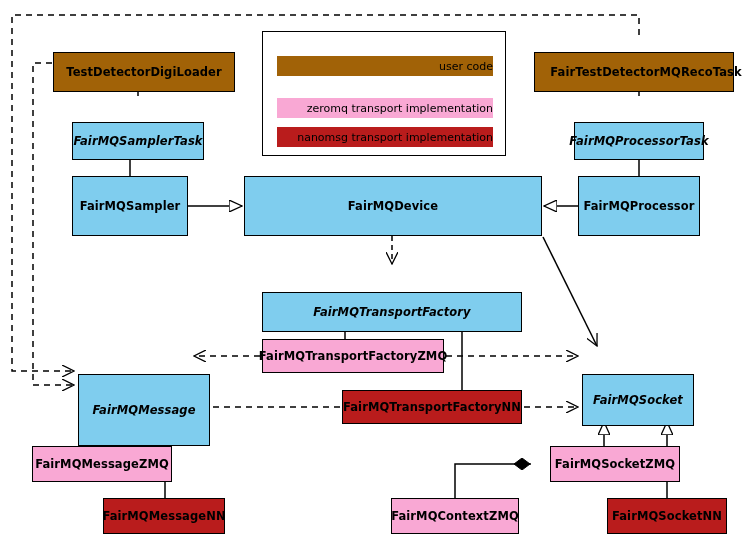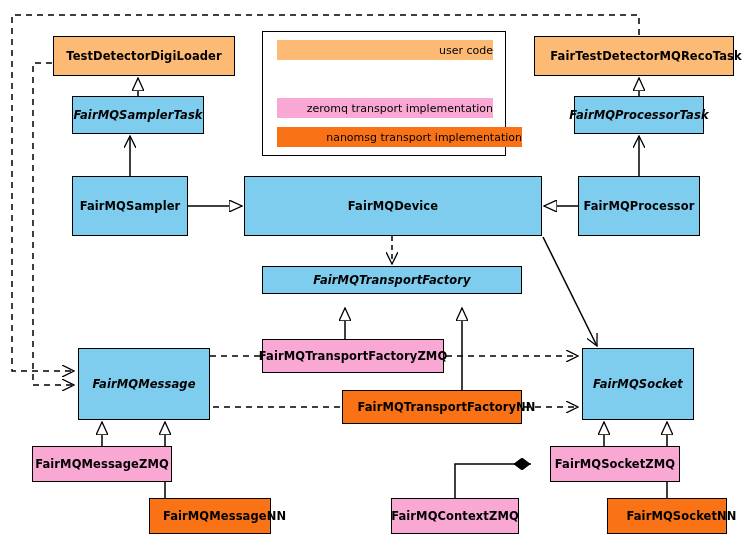--- a/index.html
+++ b/index.html
@@ -10,25 +10,25 @@
     border:1.6px solid #000;
     box-sizing:border-box;
     display:flex;align-items:center;justify-content:center;
     text-align:center;
     font-size:11.5px;
     font-weight:bold;
     color:#000;
     line-height:1.1;
     letter-spacing:.1px;
   }
-  .node.abstract{font-style:italic;}
-  .c-user{background:#fdba74;}
+  .node.abstract{font-style:italic;margin-top:26px;}
+  .c-user{background:#a16207;margin-top:16px;}
   .c-framework{background:#7fcdee;}
   .c-zmq{background:#f9a8d4;}
-  .c-nn{background:#f97316;padding-left:29px;}
+  .c-nn{background:#b91c1c;}
   #legend{
     position:absolute;
     border:1.6px solid #000;
     background:#fff;
     box-sizing:border-box;
   }
   .legend-row{
     position:absolute;
     left:14px;
     display:flex;align-items:center;justify-content:flex-end;
@@ -137,39 +137,39 @@
       </div>
       <div class="node c-framework" style="left: 578px; top: 176px; width: 122px; height: 60px;">
         <span>FairMQProcessor</span>
       </div>
       <div class="node c-user" style="left: 534px; top: 36px; width: 200px; height: 40px; padding-left: 24px;">
         <span>FairTestDetectorMQRecoTask</span>
       </div>
       <div class="node c-framework abstract" style="left: 574px; top: 96px; width: 130px; height: 38px;">
         <span>FairMQProcessorTask</span>
       </div>
-      <div class="node c-framework abstract" style="left: 262px; top: 266px; width: 260px; height: 28px;">
+      <div class="node c-framework abstract" style="left: 262px; top: 266px; width: 260px; height: 40px;">
         <span>FairMQTransportFactory</span>
       </div>
       <div class="node c-zmq" style="left: 262px; top: 339px; width: 182px; height: 34px;">
         <span>FairMQTransportFactoryZMQ</span>
       </div>
       <div class="node c-nn" style="left: 342px; top: 390px; width: 180px; height: 34px;">
         <span>FairMQTransportFactoryNN</span>
       </div>
       <div class="node c-framework abstract" style="left: 78px; top: 348px; width: 132px; height: 72px;">
         <span>FairMQMessage</span>
       </div>
-      <div class="node c-framework abstract" style="left: 582px; top: 348px; width: 112px; height: 72px;">
+      <div class="node c-framework abstract" style="left: 582px; top: 348px; width: 112px; height: 52px;">
         <span>FairMQSocket</span>
       </div>
       <div class="node c-zmq" style="left: 32px; top: 446px; width: 140px; height: 36px;">
         <span>FairMQMessageZMQ</span>
       </div>
-      <div class="node c-nn" style="left: 103px; top: 498px; width: 122px; height: 36px; margin-left: 46px;">
+      <div class="node c-nn" style="left: 103px; top: 498px; width: 122px; height: 36px;">
         <span>FairMQMessageNN</span>
       </div>
       <div class="node c-zmq" style="left: 550px; top: 446px; width: 130px; height: 36px;">
         <span>FairMQSocketZMQ</span>
       </div>
       <div class="node c-zmq" style="left: 391px; top: 498px; width: 128px; height: 36px;">
         <span>FairMQContextZMQ</span>
       </div>
       <div class="node c-nn" style="left: 607px; top: 498px; width: 120px; height: 36px;">
         <span>FairMQSocketNN</span>

